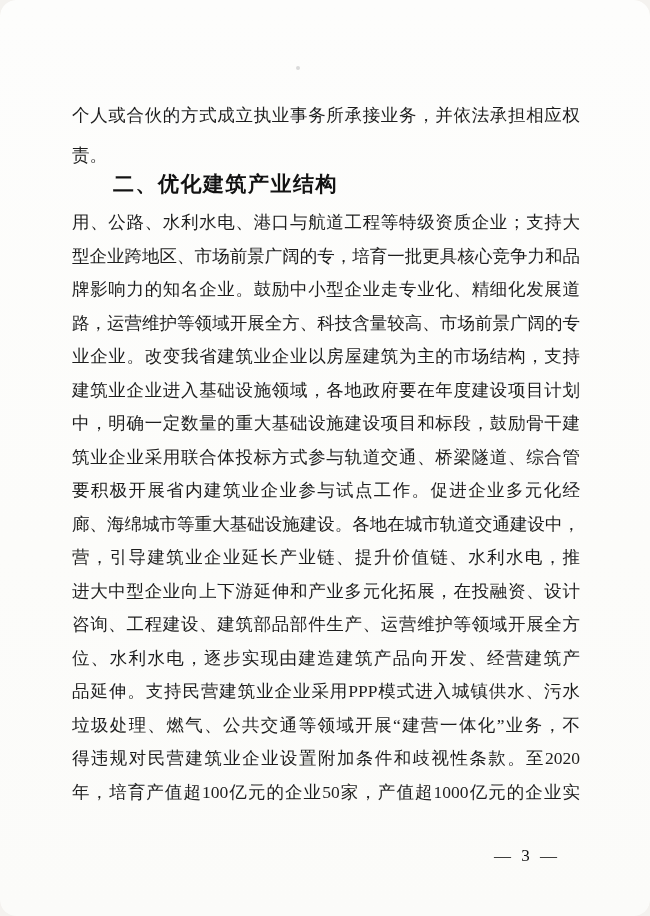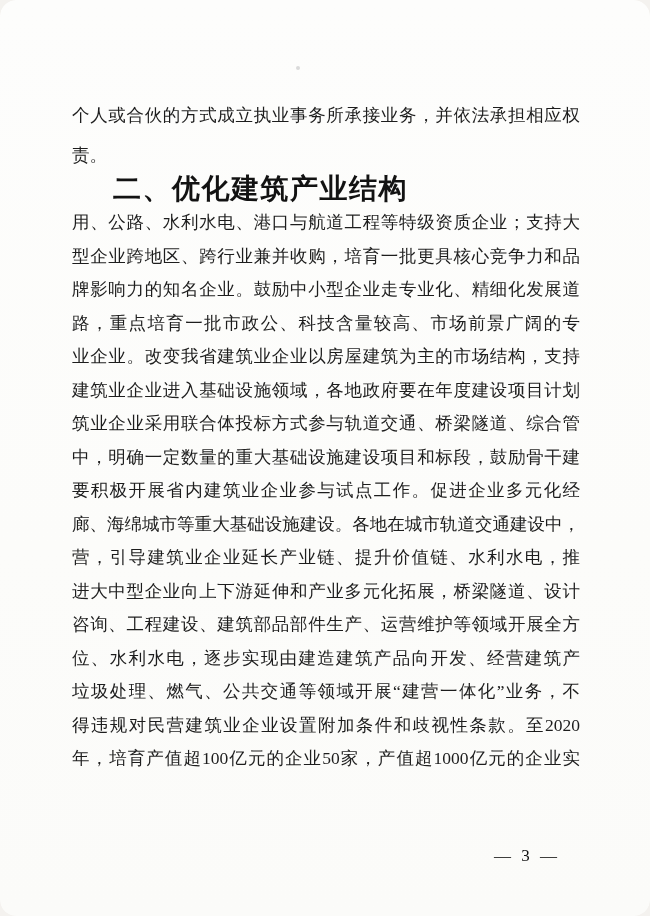--- a/index.html
+++ b/index.html
@@ -38,21 +38,21 @@
     -moz-text-align-last: justify;
     text-justify: inter-character;
   }
   .line.indent { text-indent: 38px; }
   .heading {
     position: absolute;
     left: 113px;
     top: 170px;
     font-family: "Liberation Sans", "DejaVu Sans", sans-serif;
     font-weight: bold;
-    font-size: 28px;
+    font-size: 21px;
     letter-spacing: 1.5px;
     color: #121212;
     white-space: nowrap;
   }
   .page-number {
     position: absolute;
     top: 846px;
     right: 90px;
     font-size: 17px;
     letter-spacing: 3px;
@@ -78,33 +78,34 @@
 
   <div class="block intro-block">
     <div class="line fill">个人或合伙的方式成立执业事务所承接业务，并依法承担相应权</div>
     <div class="line">责。</div>
   </div>
 
   <div class="heading">二、优化建筑产业结构</div>
 
   <div class="block para-block">
     <div class="line fill">用、公路、水利水电、港口与航道工程等特级资质企业；支持大</div>
-    <div class="line fill">型企业跨地区、跨行业兼并收购，培育一批更具核心竞争力和品</div>
+    <div class="line fill">型企业跨地区、市场前景广阔的专，培育一批更具核心竞争力和品</div>
     <div class="line fill">牌影响力的知名企业。鼓励中小型企业走专业化、精细化发展道</div>
-    <div class="line fill">路，重点培育一批市政公、科技含量较高、市场前景广阔的专</div>
+    <div class="line fill">路，运营维护等领域开展全方、科技含量较高、市场前景广阔的专</div>
     <div class="line fill">业企业。改变我省建筑业企业以房屋建筑为主的市场结构，支持</div>
     <div class="line fill">建筑业企业进入基础设施领域，各地政府要在年度建设项目计划</div>
+    <div class="line fill">中，明确一定数量的重大基础设施建设项目和标段，鼓励骨干建</div>
     <div class="line fill">筑业企业采用联合体投标方式参与轨道交通、桥梁隧道、综合管</div>
-    <div class="line fill">中，明确一定数量的重大基础设施建设项目和标段，鼓励骨干建</div>
     <div class="line fill">要积极开展省内建筑业企业参与试点工作。促进企业多元化经</div>
     <div class="line fill">廊、海绵城市等重大基础设施建设。各地在城市轨道交通建设中，</div>
     <div class="line fill">营，引导建筑业企业延长产业链、提升价值链、水利水电，推</div>
-    <div class="line fill">进大中型企业向上下游延伸和产业多元化拓展，桥梁隧道、设计</div>
+    <div class="line fill">进大中型企业向上下游延伸和产业多元化拓展，在投融资、设计</div>
     <div class="line fill">咨询、工程建设、建筑部品部件生产、运营维护等领域开展全方</div>
     <div class="line fill">位、水利水电，逐步实现由建造建筑产品向开发、经营建筑产</div>
+    <div class="line fill">品延伸。支持民营建筑业企业采用PPP模式进入城镇供水、污水</div>
     <div class="line fill">垃圾处理、燃气、公共交通等领域开展“建营一体化”业务，不</div>
     <div class="line fill">得违规对民营建筑业企业设置附加条件和歧视性条款。至2020</div>
     <div class="line fill">年，培育产值超100亿元的企业50家，产值超1000亿元的企业实</div>
   </div>
 
   <div class="page-number">— 3 —</div>
 
 </div>
 
 </body></html>

